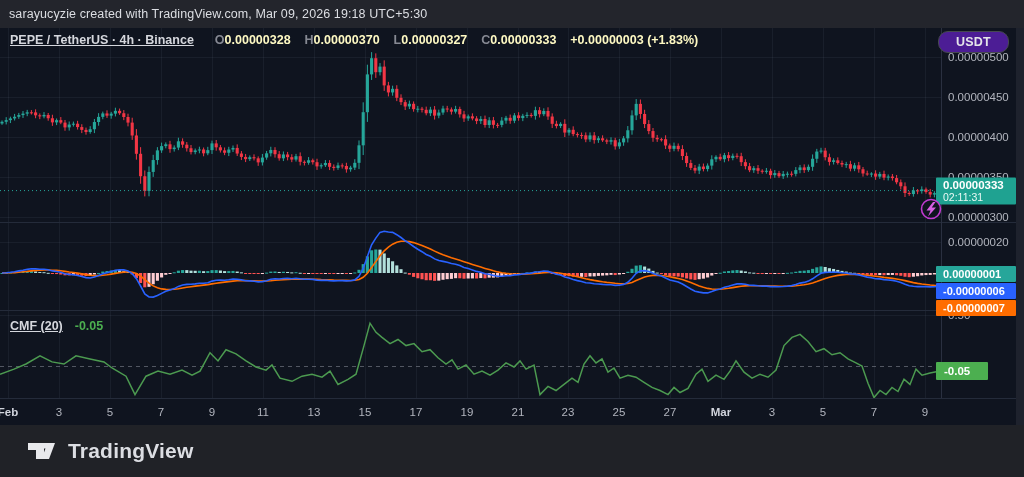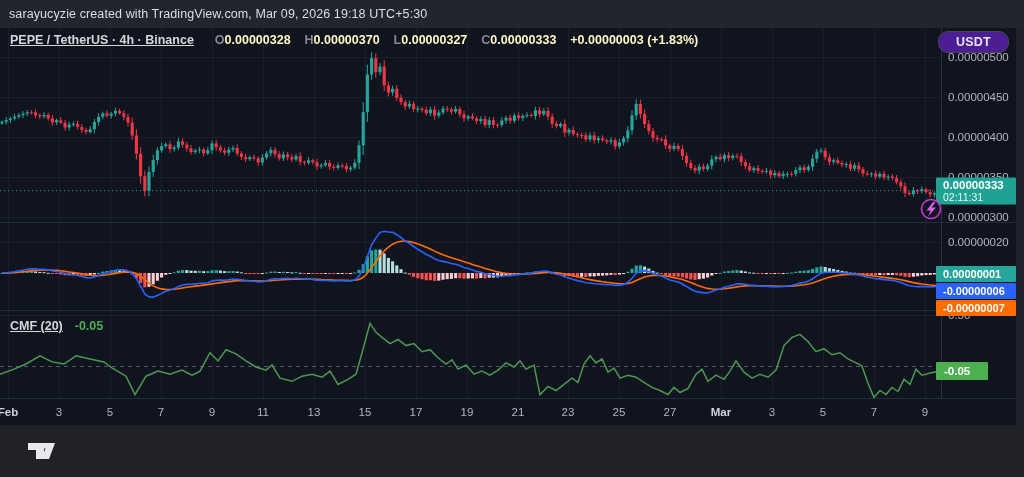--- a/index.html
+++ b/index.html
@@ -830,13 +830,14 @@
   <button class="usdt-btn">USDT</button>
 </div>
 
 <div class="right-frame"></div>
 
 <div class="footer">
   <svg width="30" height="30" viewBox="0 0 30 30">
     <polygon points="1,7 17,7 17,23 9,23 9,14 1,14" fill="#e8e9ec"></polygon>
     <polygon points="19,7 28,7 22,23 14.5,23 18.5,12.5 17,12.5 17,7" fill="#e8e9ec" fill-rule="evenodd"></polygon>
   </svg>
+  <span class="brand">TradingView</span>
 </div>
 
 </body></html>

